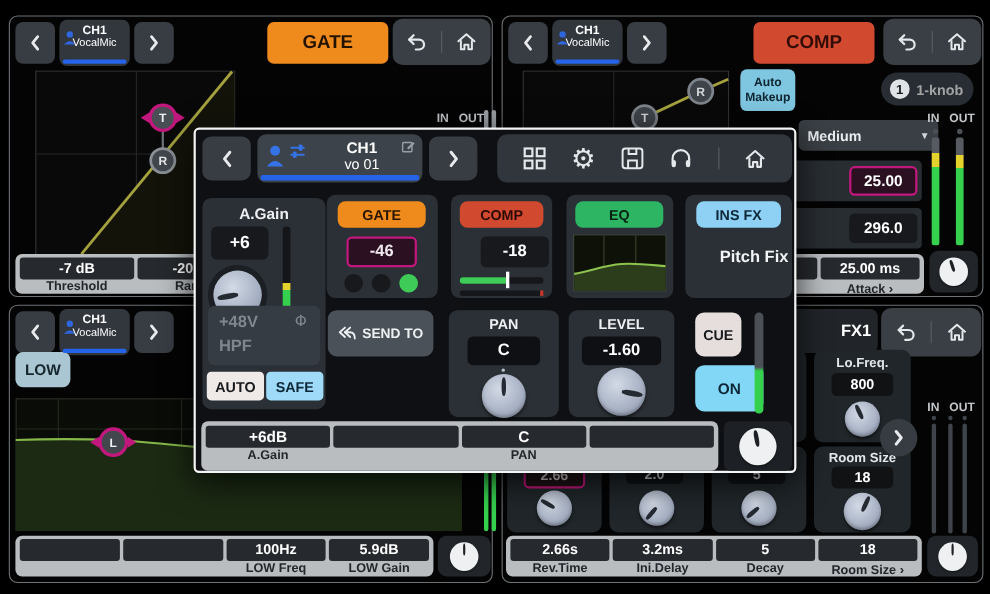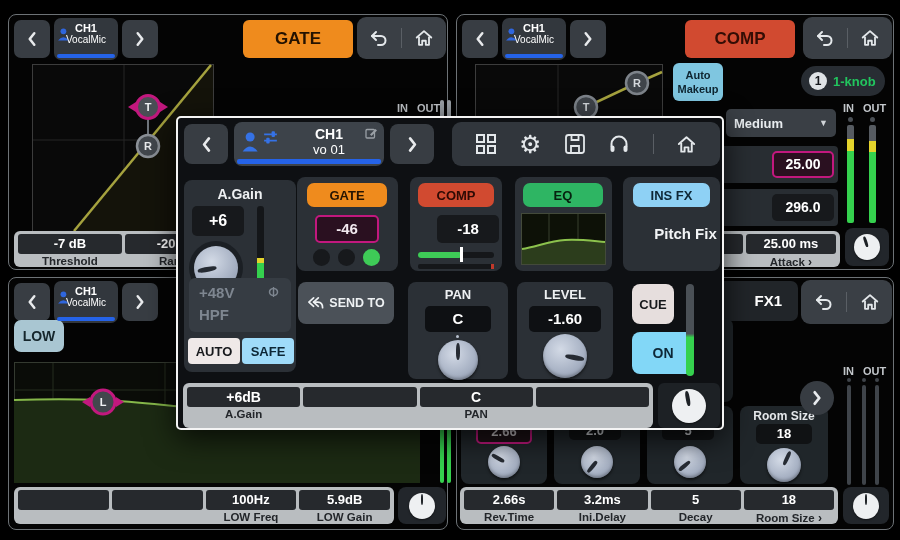--- a/index.html
+++ b/index.html
@@ -183,23 +183,23 @@
       <circle cx="111" cy="43" r="11" fill="#3f444a" stroke="#7d838a" stroke-width="2.5"></circle>
       <text x="111" y="47" font-size="11" font-weight="bold" fill="#d4d8dc" text-anchor="middle">T</text>
     </g>
   </svg>
   <div class="s" style="left:673px;top:63px;width:50px;height:38px;background:#7fc6e0;border-radius:6px;color:#0e2530;font-size:11px;font-weight:bold;text-align:center;line-height:1.3;padding-top:5px;">
     <div>Auto</div>
       <div>Makeup</div>
   </div>
   <div class="s" style="left:801px;top:66px;width:84px;height:30px;background:#282d33;border-radius:15px;display:flex;align-items:center;gap:6px;padding-left:8px;">
     <span style="width:18px;height:18px;border-radius:50%;background:#dfe3e6;color:#15181c;font-weight:bold;font-size:12px;line-height:18px;text-align:center;">1</span>
-    <span style="color:#22c55e;font-weight:bold;font-size:13px;">1-knob</span>
-  </div>
-  <div class="s" style="left:726px;top:109px;width:110px;height:28px;background:#3a3f45;border-radius:5px;display:flex;align-items:center;justify-content:space-between;padding:0 8px;">
+    <span style="color:#a3a3a3;font-weight:bold;font-size:13px;">1-knob</span>
+  </div>
+  <div class="s" style="left:726px;top:109px;width:127px;height:28px;background:#3a3f45;border-radius:5px;display:flex;align-items:center;justify-content:space-between;padding:0 8px;">
     <span style="color:#e8ecef;font-weight:bold;font-size:13px;">Medium</span>
     <span style="color:#d0d4d8;font-size:9px;">▼</span>
   </div>
   <div class="s" style="left:700px;top:146px;width:138px;height:37px;background:#282d32;border-radius:4px;"></div>
   <div class="s valbox mag" style="left:772px;top:151px;width:62px;height:27px;font-size:14px;line-height:23px;">25.00</div>
   <div class="s" style="left:700px;top:189px;width:138px;height:37px;background:#282d32;border-radius:4px;"></div>
   <div class="s valbox" style="left:772px;top:194px;width:62px;height:27px;font-size:14px;line-height:27px;">296.0</div>
   <span class="s iolabel" style="left:843px;top:102px;">IN</span>
   <span class="s iolabel" style="left:863px;top:102px;">OUT</span>
   <div class="s" style="left:848px;top:117px;width:5px;height:5px;border-radius:50%;background:#4a4f55;"></div>
@@ -296,40 +296,47 @@
         <div class="flab">LOW Gain</div>
       </div>
   </div>
   <div class="s knobbox" style="left:398px;top:487px;width:48px;height:37px;">
     <div class="knob w" style="position:relative;width:26px;height:26px;--r:0deg;">
         <i></i>
       </div>
   </div>
 
   <div class="quad" style="left:456px;top:277px;width:436px;height:251px;"></div>
-  <div class="s" style="left:700px;top:281px;width:98px;height:40px;background:#212529;border-radius:7px;color:#fff;font-weight:bold;font-size:15px;text-align:right;line-height:40px;padding-right:16px;">FX1</div>
+  <div class="s" style="left:700px;top:281px;width:98px;height:40px;background:#212529;border-radius:7px;color:#fff;font-weight:bold;font-size:15px;text-align:right;line-height:40px;padding-right:6px;">FX1</div>
   <div class="s grp" style="left:801px;top:280px;width:91px;height:44px;">
     <span class="ic">
         <svg width="20" height="17" viewBox="0 0 20 17">
           <path d="M7 2 L3 6 L7 10" fill="none" stroke="currentColor" stroke-width="2" stroke-linecap="round" stroke-linejoin="round"></path>
           <path d="M3 6 H12 a4.5 4.5 0 0 1 0 9 H9" fill="none" stroke="currentColor" stroke-width="2" stroke-linecap="round"></path>
         </svg>
       </span>
     <span class="vdiv"></span>
     <span class="ic">
         <svg width="20" height="20" viewBox="0 0 22 22">
           <path d="M3 10.5 L11 3.5 L19 10.5" fill="none" stroke="currentColor" stroke-width="2" stroke-linecap="round" stroke-linejoin="round"></path>
           <path d="M5.5 9.5 V18.5 H9 V14 H13 V18.5 H16.5 V9.5" fill="none" stroke="currentColor" stroke-width="2" stroke-linejoin="round"></path>
         </svg>
       </span>
   </div>
 
   <div class="s" style="left:461px;top:318px;width:86px;height:84px;background:#20262a;border-radius:8px;"></div>
   <div class="s" style="left:554px;top:318px;width:86px;height:84px;background:#20262a;border-radius:8px;"></div>
   <div class="s" style="left:647px;top:318px;width:86px;height:84px;background:#20262a;border-radius:8px;"></div>
+  <div class="s" style="left:740px;top:318px;width:88px;height:84px;background:#20262a;border-radius:8px;">
+    <div style="text-align:center;font-size:12px;font-weight:bold;color:#e4e7ea;margin-top:5px;">Lo.Freq.</div>
+    <div class="valbox" style="position:absolute;left:16px;top:21px;width:56px;height:21px;font-size:13px;line-height:21px;background:#101214;">800</div>
+    <div class="knob" style="left:28px;top:47px;width:32px;height:32px;--r:-25deg;">
+        <i></i>
+      </div>
+  </div>
   <div class="s" style="left:461px;top:406px;width:86px;height:78px;background:#20262a;border-radius:8px;">
     <div class="valbox mag" style="position:absolute;left:15px;top:16px;width:52px;height:18px;font-size:13px;line-height:15px;color:#cfc9cd;background:#1d1216;">2.66</div>
     <div class="knob" style="left:27px;top:40px;width:32px;height:32px;--r:-60deg;">
         <i></i>
       </div>
   </div>
   <div class="s" style="left:554px;top:406px;width:86px;height:78px;background:#20262a;border-radius:8px;">
     <div class="valbox" style="position:absolute;left:15px;top:16px;width:52px;height:18px;font-size:13px;line-height:18px;background:#101214;color:#cfd3d7;">2.0</div>
     <div class="knob" style="left:27px;top:40px;width:32px;height:32px;--r:-140deg;">
         <i></i>

